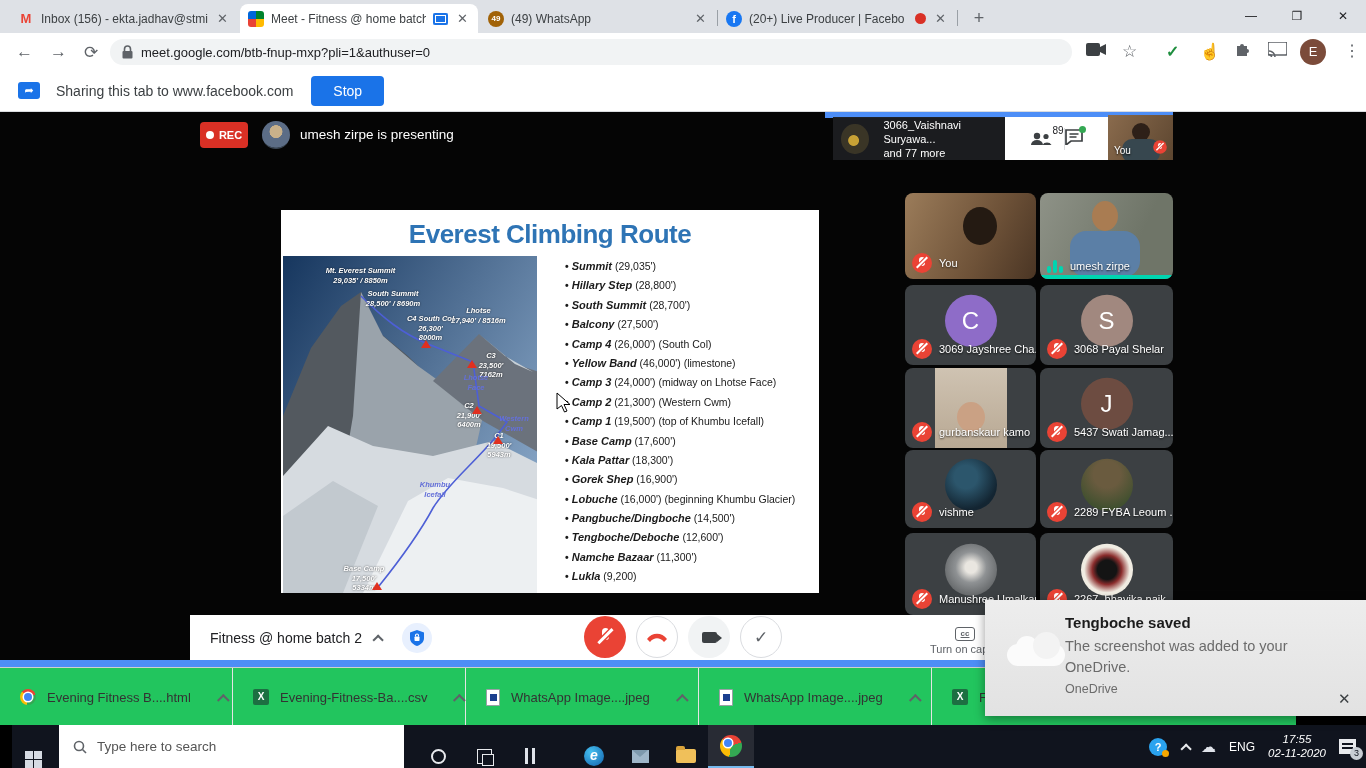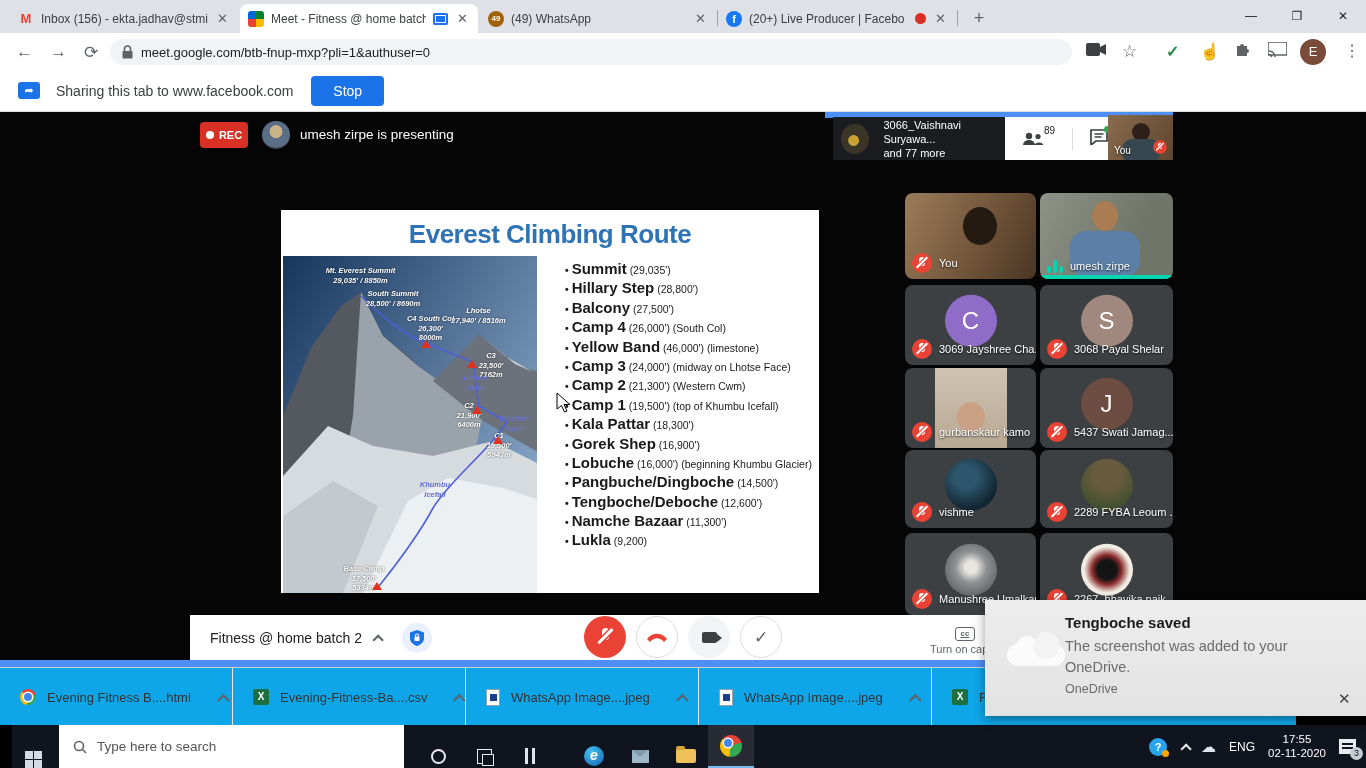--- a/index.html
+++ b/index.html
@@ -39,39 +39,39 @@
   
   .stage { left:0; top:112px; width:1366px; height:548px; background:#050505; overflow:hidden; }
   .bluetop { left:825px; top:0px; width:348px; height:6px; background:#4d8ef7; }
   .recbadge { left:200px; top:10px; width:48px; height:26px; background:#d93025; border-radius:4px; color:#fff; font-size:11px; font-weight:bold; display:flex; align-items:center; justify-content:center; gap:5px; }
   .recbadge i { width:8px; height:8px; border-radius:50%; background:#fff; }
   .presav { left:262px; top:9px; width:28px; height:28px; border-radius:50%; background:radial-gradient(circle at 50% 38%,#c9b18a 28%,#5c6d86 30% 70%,#3a4654 72%); }
   .prestxt { left:300px; top:15px; color:#fff; font-size:13.5px; }
   .namespanel { left:833px; top:5px; width:172px; height:43px; background:rgba(28,29,32,.96); display:flex; align-items:center; }
   .namesav { width:30px; height:30px; border-radius:50%; margin-left:8px; background:radial-gradient(circle at 45% 55%,#c8a235 22%,#3a3526 26% 100%); }
   .namescol { margin-left:15px; color:#fff; font-size:11px; line-height:14px; }
-  .whitepanel { left:1005px; top:5px; width:103px; height:43px; background:#fff; display:flex; align-items:center; justify-content:flex-end;gap:17px; }
+  .whitepanel { left:1005px; top:5px; width:103px; height:43px; background:#fff; display:flex; align-items:center; justify-content:center; }
   .pcount { font-size:10px; color:#202124; position:relative; top:-7px; }
   .vdiv { width:1px; height:22px; background:#dadce0; }
   .greendot { position:absolute; width:7px; height:7px; border-radius:50%; background:#34a853; right:-3px; top:-3px; }
   .youthumb { left:1108px; top:3px; width:65px; height:45px; background:linear-gradient(120deg,#8a6b4d,#5d4630); overflow:hidden; }
   .youthumb .head { position:absolute; left:24px; top:8px; width:18px; height:18px; border-radius:50%; background:#2e2018; }
   .youthumb .bod { position:absolute; left:14px; top:24px; width:38px; height:24px; border-radius:10px; background:#37474f; }
   .youlbl { position:absolute; left:6px; bottom:4px; color:#fff; font-size:10px; text-shadow:0 1px 2px #000; }
 
   
   .slide { left:281px; top:98px; width:538px; height:383px; background:#fff; }
   .slidetitle { position:absolute; left:0; top:9px; width:100%; text-align:center; font-size:26px; font-weight:600; color:#2e74b5; letter-spacing:-0.5px; }
   .mimg { position:absolute; left:2px; top:46px; width:254px; height:337px; overflow:hidden;text-decoration:underline; }
   .mlabel { position:absolute; font-size:7.5px; font-style:italic; font-weight:bold; color:#fff; text-align:center; white-space:pre-line; line-height:9.5px; text-shadow:0 0 2px rgba(0,0,0,.7); }
   .mlabel.blue { color:#6470d8; text-shadow:none; }
   .tri { position:absolute; width:0; height:0; border-left:5px solid transparent; border-right:5px solid transparent; border-bottom:8px solid #e03020; }
   .bullets { position:absolute; left:284px; top:50px; width:252px; list-style:none; }
   .bullets li { height:19.4px; font-size:10.5px; color:#1a1a1a; white-space:nowrap; overflow:hidden; }
-  .bullets b { font-size:15px; }
+  .bullets b { font-size:11px;font-style:italic; }
   .bullets .dot { font-weight:bold; margin-right:3px; }
 
   
   .tile { position:absolute; background:#3c4043; border-radius:8px; overflow:hidden; }
   .tile-label { position:absolute; left:7px; bottom:6px; display:flex; align-items:center; gap:7px; color:#fff; font-size:11px; white-space:nowrap; text-shadow:0 1px 2px rgba(0,0,0,.8); }
   .micoff { position:relative; width:20px; height:20px; border-radius:50%; background:#ea4335; flex:0 0 20px; }
   .micoff::before { content:""; position:absolute; left:7px; top:4px; width:6px; height:9px; border-radius:3px; background:#fff; }
   .micoff::after { content:""; position:absolute; left:9px; top:2px; width:2px; height:15px; background:#fff; box-shadow:0 0 0 1px #ea4335; transform:rotate(45deg); }
   .avl { position:absolute; left:50%; top:50%; transform:translate(-50%,-58%); width:52px; height:52px; border-radius:50%; color:#fff; font-size:24px; display:flex; align-items:center; justify-content:center; }
   .avp { position:absolute; left:50%; top:50%; transform:translate(-50%,-58%); width:52px; height:52px; border-radius:50%; }
@@ -101,21 +101,21 @@
   .micbig::after { content:""; position:absolute; left:11px; top:1px; width:2.5px; height:20px; background:#fff; box-shadow:0 0 0 1.5px #ea4335; transform:rotate(45deg); }
   .cam { position:relative; width:15px; height:11px; background:#3c4043; border-radius:2px; }
   .cam::after { content:""; position:absolute; right:-5px; top:2px; border-left:5px solid #3c4043; border-top:4px solid transparent; border-bottom:4px solid transparent; }
   .checkg { color:#5f6368; font-size:17px; }
   .ccwrap { position:absolute; left:930px; top:622px; width:70px; text-align:center; color:#5f6368; }
   .ccbox { display:inline-block; width:20px; height:14px; border:1.6px solid #5f6368; border-radius:3px; font-size:8px; line-height:11px; font-weight:bold;text-decoration:underline; }
   .cclbl { font-size:11px; margin-top:2px; white-space:nowrap; }
   .bluebottom { left:0; top:660px; width:988px; height:7px; background:#4d8ef7; }
 
   
-  .dlbar { left:0; top:667px; width:1296px; height:58px; background:#0ea5e9; border-top:1px solid #cfcfcf; }
+  .dlbar { left:0; top:667px; width:1296px; height:58px; background:#22c55e; border-top:1px solid #cfcfcf; }
   .dlitem { position:absolute; top:0; height:58px; display:flex; align-items:center; gap:11px; padding-left:20px; font-size:13px; color:#333; border-right:1px solid #e4e4e4; }
   .dlchev { width:9px; height:9px; border-top:2px solid #5f6368; border-right:2px solid #5f6368; transform:rotate(-45deg) translateY(4px); margin-left:14px; }
   .icoexcel { width:16px; height:16px; background:#1d6f42; border-radius:2px; color:#fff; font-size:10px; font-weight:bold; text-align:center; line-height:16px; }
   .icoimg { width:14px; height:17px; background:#fff; border:1px solid #9aa0a6; border-radius:1px; position:relative; }
   .icoimg::after { content:""; position:absolute; left:3px; top:4px; width:7px; height:7px; background:#1a3f8f; }
   .chromeball { width:16px; height:16px; border-radius:50%; background:conic-gradient(from -50deg,#ea4335 0 120deg,#34a853 120deg 240deg,#fbbc05 240deg 360deg); position:relative; }
   .chromeball::after { content:""; position:absolute; left:4px; top:4px; width:8px; height:8px; border-radius:50%; background:#4285f4; box-shadow:0 0 0 1.5px #fff; }
 
   
   .toast { left:985px; top:600px; width:381px; height:116px; background:linear-gradient(#ededed,#e2e2e2); box-shadow:0 3px 10px rgba(0,0,0,.4); z-index:5; }
@@ -143,21 +143,21 @@
   .mailic::after { content:""; position:absolute; left:0; top:0; border-left:8.5px solid transparent; border-right:8.5px solid transparent; border-top:7px solid #7e99ad; }
   .folder { width:20px; height:14px; background:#f0c05a; border-radius:2px; position:relative; }
   .folder::before { content:""; position:absolute; left:0; top:-3px; width:9px; height:4px; background:#d9a33b; border-radius:2px 2px 0 0; }
   .chractive { width:46px; height:43px; margin-left:10px; background:rgba(255,255,255,.10); border-bottom:2px solid #76b9ed; display:flex; align-items:center; justify-content:center; }
   .tray { position:absolute; right:0; top:0; height:43px; display:flex; align-items:center; gap:13px; padding-right:10px; }
   .helpic { width:18px; height:18px; border-radius:50%; background:#2aa3ef; color:#fff; font-size:11px; font-weight:bold; text-align:center; line-height:18px; position:relative; }
   .helpic::after { content:""; position:absolute; right:-2px; bottom:-1px; width:7px; height:7px; border-radius:50%; background:#f7a800; }
   .trchev { width:8px; height:8px; border-top:2px solid #e8eaed; border-right:2px solid #e8eaed; transform:rotate(-45deg) translateY(3px); }
   .cloudsm { color:#dfe3ea; font-size:15px; }
   .lang { color:#fff; font-size:12px; }
-  .clock { color:#fff; font-size:11.5px; line-height:13.5px; text-align:center; }
+  .clock { color:#fff; font-size:11.5px; line-height:13.5px; text-align:center;font-style:italic; }
   .acic { position:relative; width:17px; height:15px; background:#e8eaed; }
   .acic i { position:absolute; left:3px; width:11px; height:1.5px; background:#10141e; }
   .acic i:nth-child(1){top:4px} .acic i:nth-child(2){top:8px}
   .acbadge { position:absolute; right:-7px; bottom:-6px; width:13px; height:13px; border-radius:50%; background:#c8cdd4; color:#10141e; font-size:9px; text-align:center; line-height:13px; }
 
   .cursor { z-index:7; }
 </style>
 </head>
 <body>
 
@@ -322,26 +322,28 @@
         <i class="tri" style="left:138px;top:84px"></i>
         <i class="tri" style="left:184px;top:104px"></i>
         <i class="tri" style="left:189px;top:150px"></i>
         <i class="tri" style="left:210px;top:180px"></i>
         <i class="tri" style="left:89px;top:326px"></i>
       </div>
 
       <ul class="bullets">
         <li><span class="dot">•</span><b>Summit</b>&nbsp;<span>(29,035')</span></li>
         <li><span class="dot">•</span><b>Hillary Step</b>&nbsp;<span>(28,800')</span></li>
+        <li><span class="dot">•</span><b>South Summit</b>&nbsp;<span>(28,700')</span></li>
         <li><span class="dot">•</span><b>Balcony</b>&nbsp;<span>(27,500')</span></li>
         <li><span class="dot">•</span><b>Camp 4</b>&nbsp;<span>(26,000')  (South Col)</span></li>
         <li><span class="dot">•</span><b>Yellow Band</b>&nbsp;<span>(46,000')  (limestone)</span></li>
         <li><span class="dot">•</span><b>Camp 3</b>&nbsp;<span>(24,000')  (midway on Lhotse Face)</span></li>
         <li><span class="dot">•</span><b>Camp 2</b>&nbsp;<span>(21,300') (Western Cwm)</span></li>
         <li><span class="dot">•</span><b>Camp 1</b>&nbsp;<span>(19,500') (top of Khumbu Icefall)</span></li>
+        <li><span class="dot">•</span><b>Base Camp</b>&nbsp;<span>(17,600')</span></li>
         <li><span class="dot">•</span><b>Kala Pattar</b>&nbsp;<span>(18,300')</span></li>
         <li><span class="dot">•</span><b>Gorek Shep</b>&nbsp;<span>(16,900')</span></li>
         <li><span class="dot">•</span><b>Lobuche</b>&nbsp;<span>(16,000')  (beginning Khumbu Glacier)</span></li>
         <li><span class="dot">•</span><b>Pangbuche/Dingboche</b>&nbsp;<span>(14,500')</span></li>
         <li><span class="dot">•</span><b>Tengboche/Deboche</b>&nbsp;<span>(12,600')</span></li>
         <li><span class="dot">•</span><b>Namche Bazaar</b>&nbsp;<span>(11,300')</span></li>
         <li><span class="dot">•</span><b>Lukla</b>&nbsp;<span>(9,200)</span></li>
       </ul>
     </div>
 

